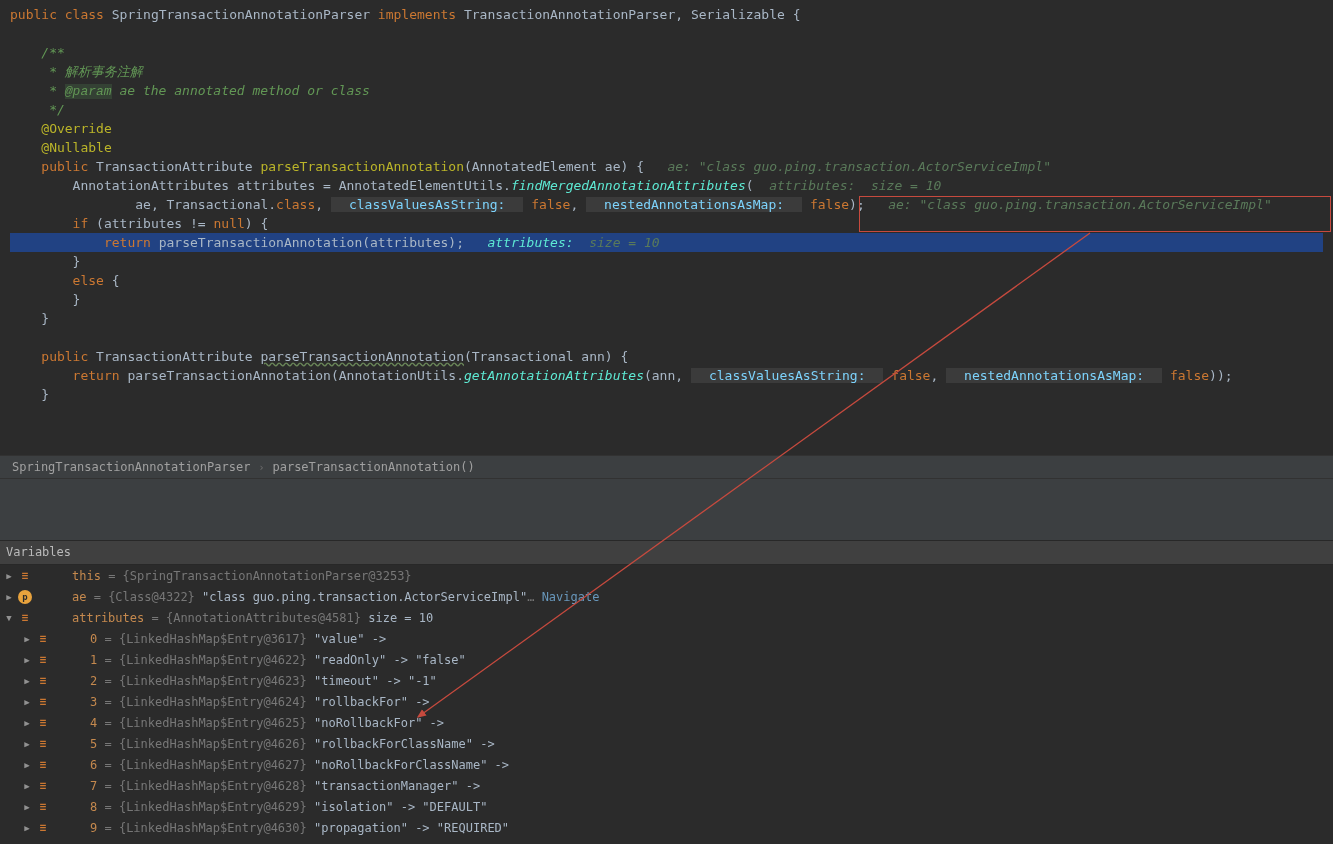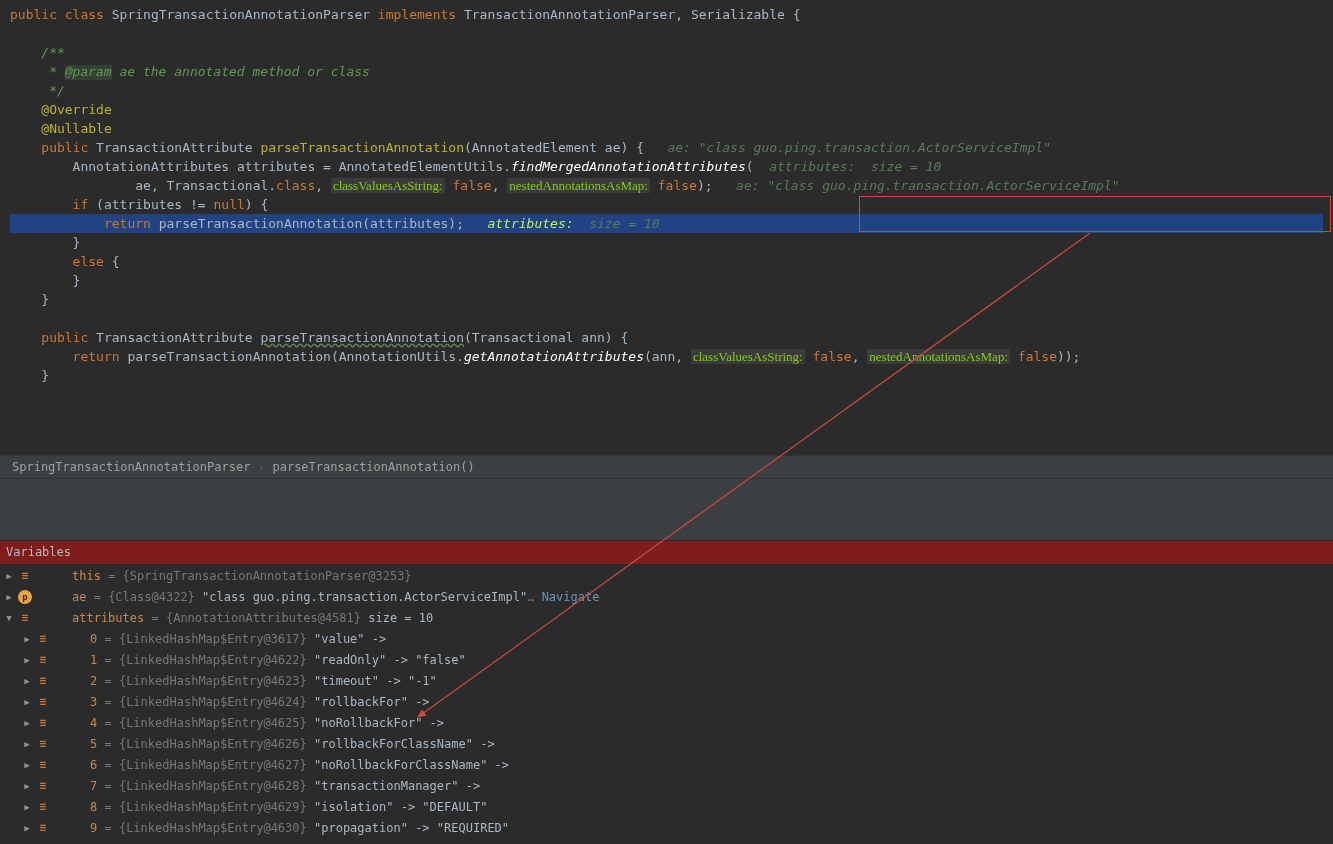--- a/index.html
+++ b/index.html
@@ -26,23 +26,23 @@
       position: relative;
     }
     .highlighted-line {
       background: #214283;
     }
     .kw { color: #cc7832; }
     .cls { color: #a9b7c6; }
     .ann { color: #bbb529; }
     .comgr { color: #629755; font-style: italic; }
     .comgr-tag { color: #629755; font-style: italic; background: #344134; font-family: Liberation Mono, monospace; }
-    .param-hint { color: #84cc16; background: #3b3b3b; font-style: normal; padding: 0 2px; font-family: Liberation Serif, serif; }
+    .param-hint { color: #7dd3fc; background: #3b3b3b; font-style: normal; padding: 0 18px; }
     .inlay { color: #5a7a5a; font-style: italic; }
-    .meth-italic { color: #ffffff; font-style: italic; }
+    .meth-italic { color: #5eead4; font-style: italic; }
     .green-wave { text-decoration: underline wavy #6a8759; }
     .red-box {
       position: absolute;
       border: 1.5px solid #c74a3e;
     }
     .arrow-svg {
       position: absolute;
       pointer-events: none;
       z-index: 10;
     }
@@ -65,21 +65,21 @@
       font-size: 10px;
       padding: 0 4px;
     }
     .separator-area {
       height: 62px;
       background: #3c3f41;
       border-bottom: 1px solid #282828;
     }
     .variables-header {
       height: 24px;
-      background: #7f1d1d;
+      background: #404040;
       color: #bababa;
       font-size: 12px;
       padding: 4px 6px;
       border-bottom: 1px solid #282828;
     }
     .variables-panel {
       background: #2b2b2b;
       height: calc(844px - 455px - 24px - 62px - 24px);
       overflow: hidden;
     }
@@ -134,29 +134,30 @@
     .var-link { color: #6897bb; }
     .indent-1 { padding-left: 22px; }
   </style>
 </head>
 <body>
 
 <div class="editor-area">
   <div class="code-line"><span class="kw">public class </span><span class="cls">SpringTransactionAnnotationParser </span><span class="kw">implements </span><span class="cls">TransactionAnnotationParser, Serializable {</span></div>
   <div class="code-line"></div>
   <div class="code-line comgr">    /**</div>
+  <div class="code-line comgr">     * 解析事务注解</div>
   <div class="code-line"><span class="comgr">     * </span><span class="comgr-tag">@param</span><span class="comgr"> ae the annotated method or class</span></div>
   <div class="code-line comgr">     */</div>
   <div class="code-line ann">    @Override</div>
   <div class="code-line ann">    @Nullable</div>
   <div class="code-line"><span class="kw">    public </span><span class="cls">TransactionAttribute </span><span class="ann">parseTransactionAnnotation</span><span class="cls">(AnnotatedElement ae) {</span><span class="inlay">   ae: "class guo.ping.transaction.ActorServiceImpl"</span></div>
   <div class="code-line"><span class="cls">        AnnotationAttributes attributes = AnnotatedElementUtils.</span><span class="meth-italic">findMergedAnnotationAttributes</span><span>(  </span><span class="inlay">attributes:  size = 10</span></div>
   <div class="code-line"><span class="cls">                ae, Transactional.</span><span class="kw">class</span><span>, </span><span class="param-hint">classValuesAsString:</span><span class="kw"> false</span><span>, </span><span class="param-hint">nestedAnnotationsAsMap:</span><span class="kw"> false</span><span>);   </span><span class="inlay">ae: "class guo.ping.transaction.ActorServiceImpl"</span></div>
   <div class="code-line"><span class="kw">        if </span><span class="cls">(attributes != </span><span class="kw">null</span><span class="cls">) {</span></div>
-  <div class="code-line highlighted-line"><span class="kw">            return </span><span class="cls">parseTransactionAnnotation(attributes);  </span><span class="inlay" style="color:#bef264;margin-top:44px;"> attributes:</span><span class="inlay">  size = 10</span></div>
+  <div class="code-line highlighted-line"><span class="kw">            return </span><span class="cls">parseTransactionAnnotation(attributes);  </span><span class="inlay" style="color:#5eead4;margin-top:44px;"> attributes:</span><span class="inlay">  size = 10</span></div>
   <div class="code-line cls">        }</div>
   <div class="code-line"><span class="kw">        else </span><span>{</span></div>
   <div class="code-line cls">        }</div>
   <div class="code-line cls">    }</div>
   <div class="code-line"></div>
   <div class="code-line"><span class="kw">    public </span><span class="cls">TransactionAttribute </span><span class="cls green-wave">parseTransactionAnnotation</span><span class="cls">(Transactional ann) {</span></div>
   <div class="code-line"><span class="kw">        return </span><span class="cls">parseTransactionAnnotation(AnnotationUtils.</span><span class="meth-italic">getAnnotationAttributes</span><span>(ann, </span><span class="param-hint">classValuesAsString:</span><span class="kw"> false</span><span>, </span><span class="param-hint">nestedAnnotationsAsMap:</span><span class="kw"> false</span><span>));</span></div>
   <div class="code-line cls">    }</div>
 
   <div class="red-box" style="top:196px; left:859px; width:472px; height:36px;"></div>

